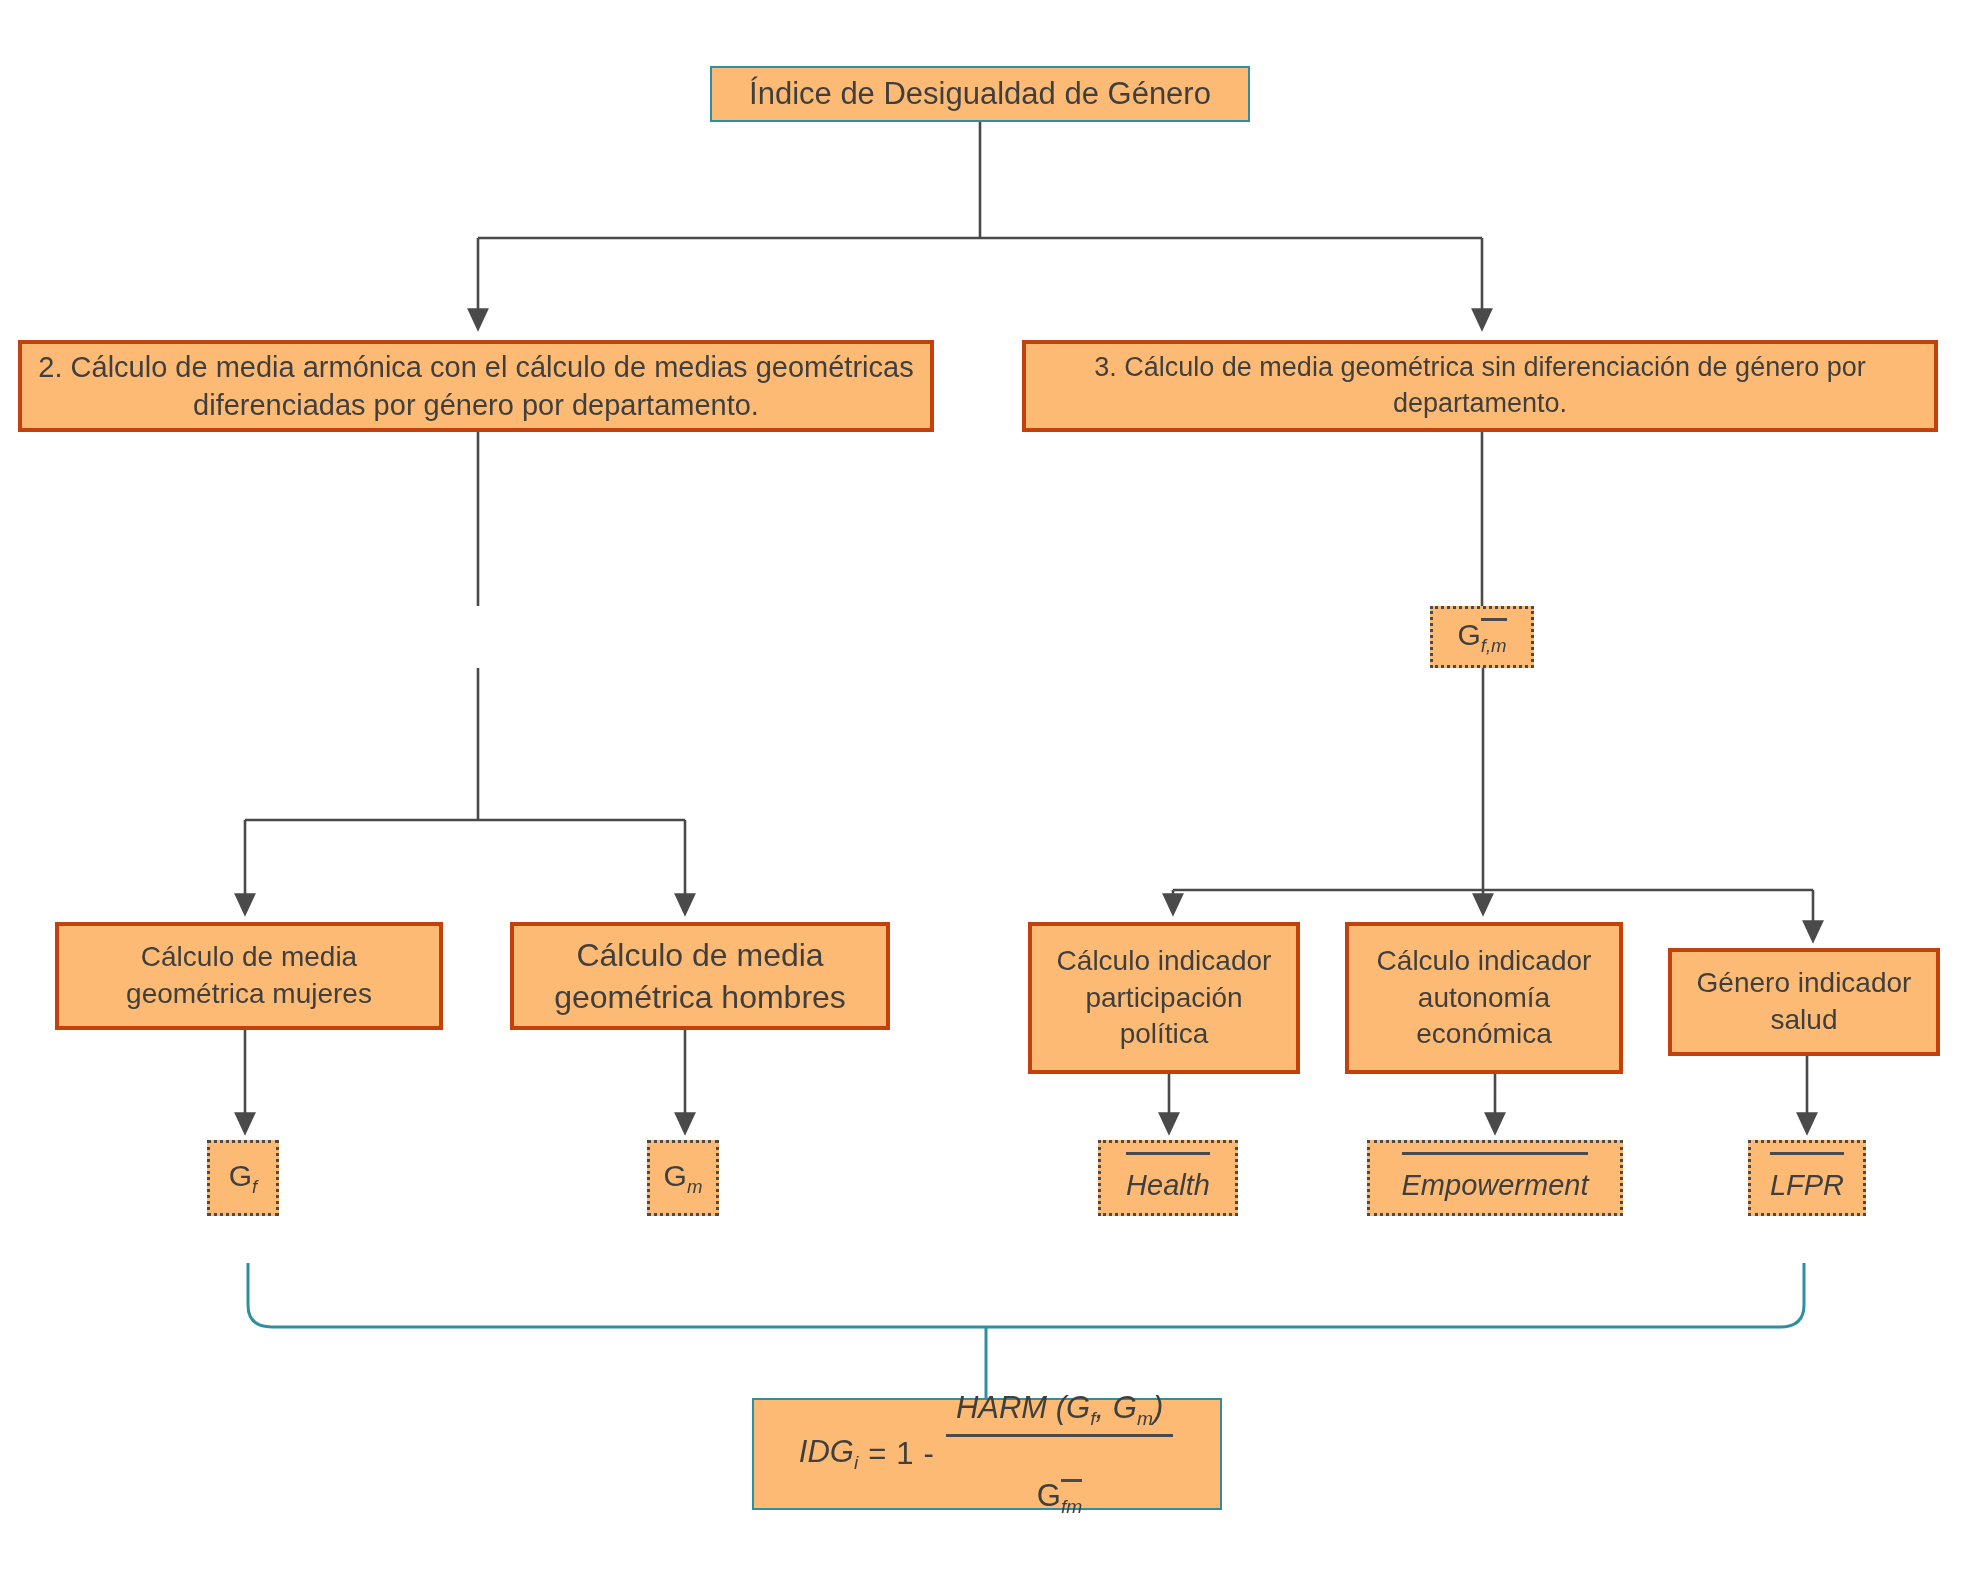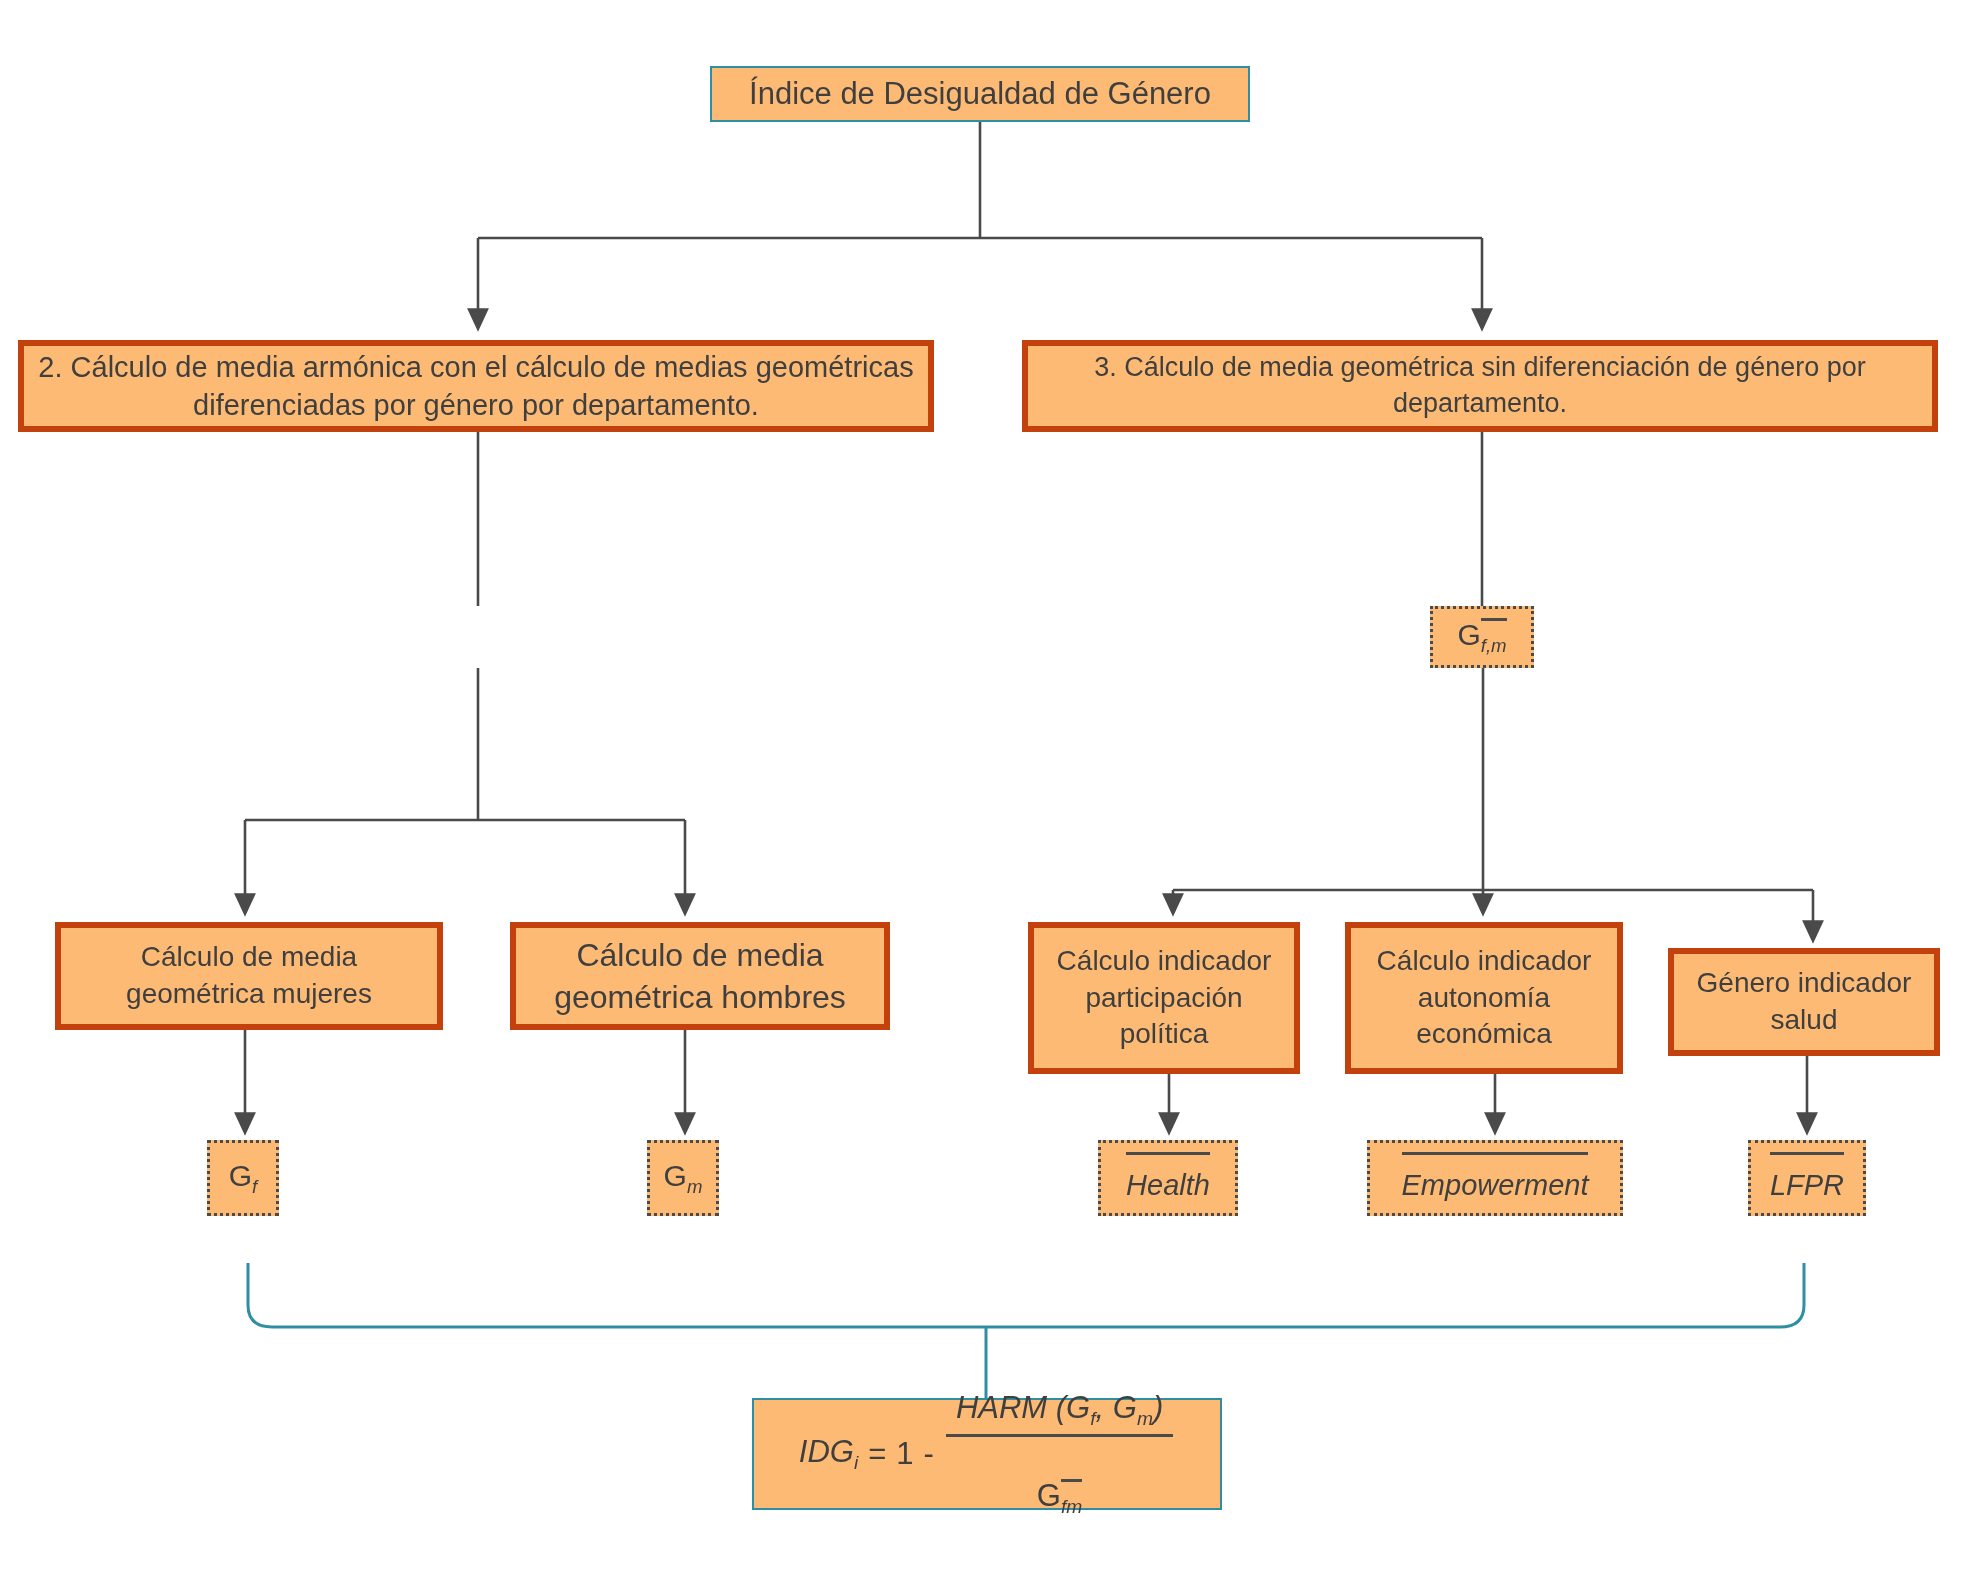--- a/index.html
+++ b/index.html
@@ -24,21 +24,21 @@
     position:absolute;
     box-sizing:border-box;
     display:flex;
     align-items:center;
     justify-content:center;
     text-align:center;
     background:#fdba74;
     color:#3f3f3f;
   }
   .solid{
-    border:6px solid #c2410c;
+    border:4px solid #c2410c;
   }
   .teal{
     border:2px solid #2e8fa3;
   }
   .dotted{
     border:3px dotted #4a4a4a;
   }
   .node .txt{
     display:block;
     line-height:1.32;

